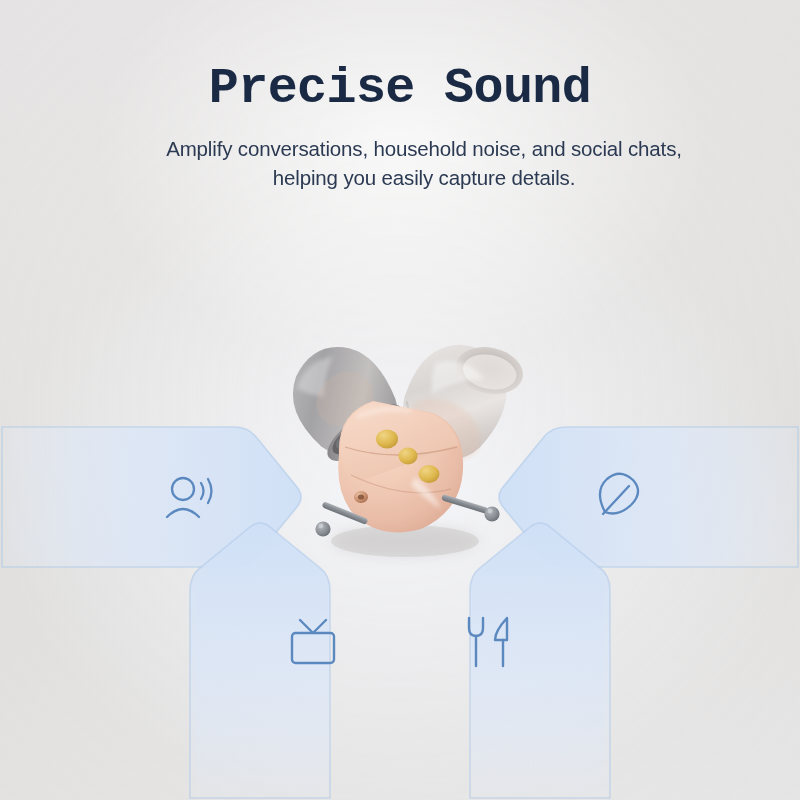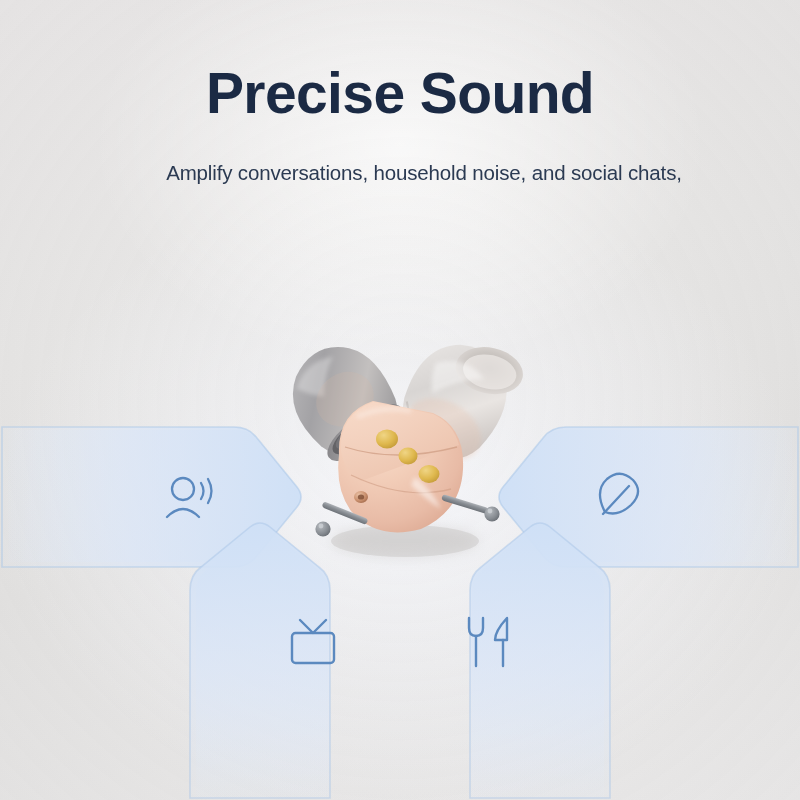--- a/index.html
+++ b/index.html
@@ -28,27 +28,28 @@
     pointer-events:none;
     mix-blend-mode:multiply;
   }
 
   
   .text-block {
     position:absolute; top:60px; left:0; width:800px;
     text-align:center; z-index:6;
   }
   .headline {
-    font-size:57px; font-weight:bold; letter-spacing:-0.6px;
+    font-size:50px; font-weight:bold; letter-spacing:-0.6px;
     line-height:1.16;
+    font-family:Liberation Mono, monospace;
   }
   .headline-1 { color:#1b2a44; }
   .headline-2 { color:#f5a524; }
   .subtitle {
-    margin-top:32px;
+    margin-top:16px;
     font-size:20.5px; color:#2b3a52; line-height:1.42;
     font-weight:400; letter-spacing:-0.15px;padding-left:48px;
   }
 
   
   .rays {
     position:absolute; left:0; top:0; width:800px; height:800px;
     z-index:2;
   }
 
@@ -127,20 +128,21 @@
            Q 472 578 472 592 L 472 798 Z" fill="url(#gB)"></path>
       <path filter="soft" d="M 610 798 L 610 590 Q 610 575 599 567 L 550 527 Q 540 519 530 527 L 481 567
            Q 470 575 470 590 L 470 798 Z" fill="url(#gB)" stroke="#a9c6e8" stroke-opacity="0.5" stroke-width="1.6"></path>
     </g>
   </svg>
 
   <div class="text-block">
     <div class="headline headline-1">Precise Sound</div>
     <div class="subtitle">
       <div>Amplify conversations, household noise, and social chats,</div>
+      <div>helping you easily capture details.</div>
     </div>
   </div>
 
   <div class="icon" id="icon-conversation">
     <svg width="56" height="48" viewBox="0 0 56 48" fill="none" stroke="#5b89bf" stroke-width="2.3" stroke-linecap="round">
       <circle cx="20" cy="16" r="11"></circle>
       <path d="M 4 44 Q 20 28 36 44"></path>
       <path d="M 38 10 Q 43 18 38 26"></path>
       <path d="M 45 6 Q 52 18 45 30"></path>
     </svg>

